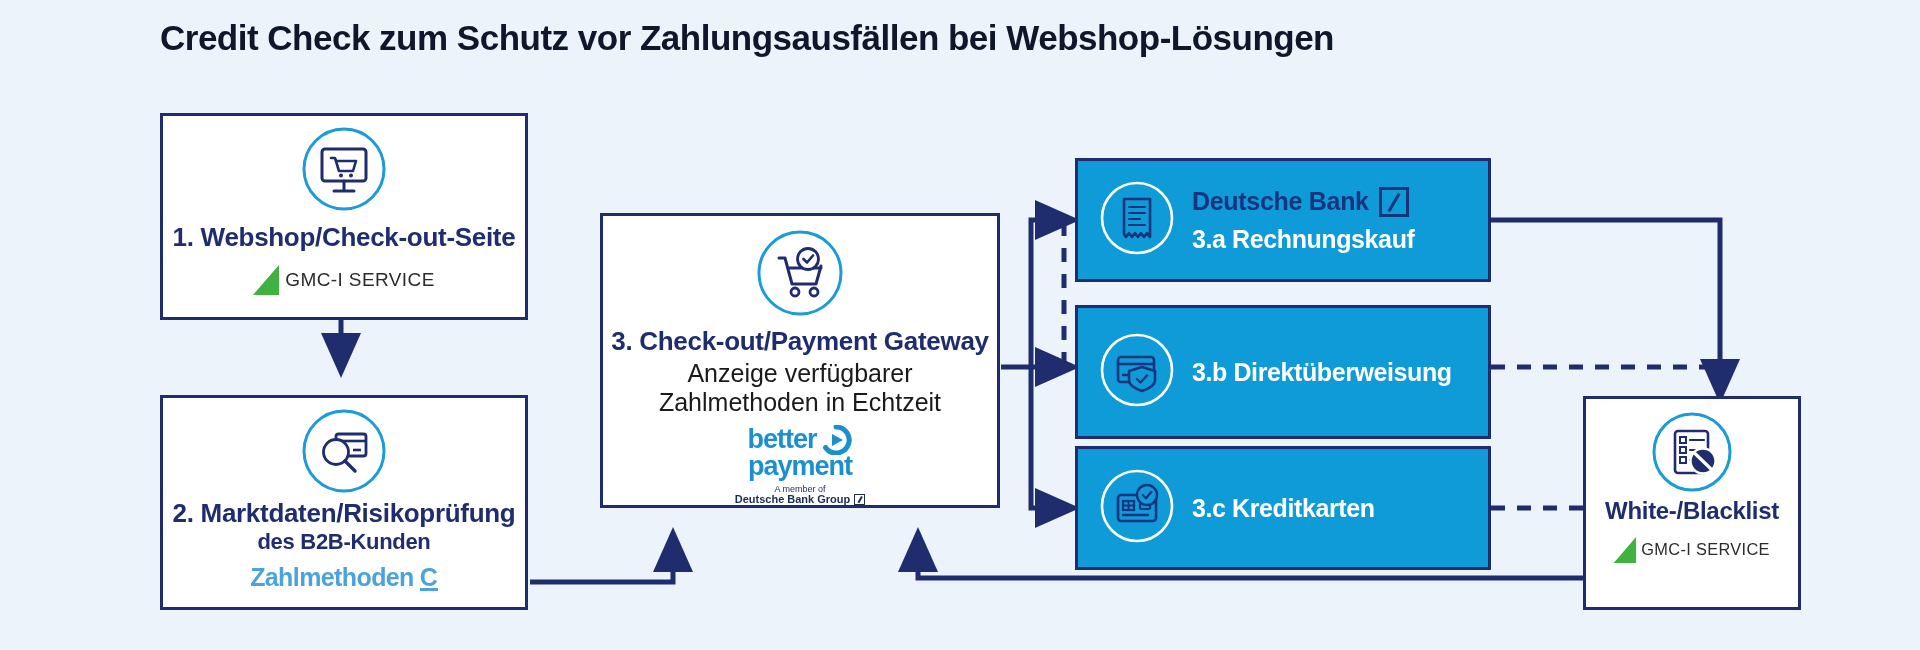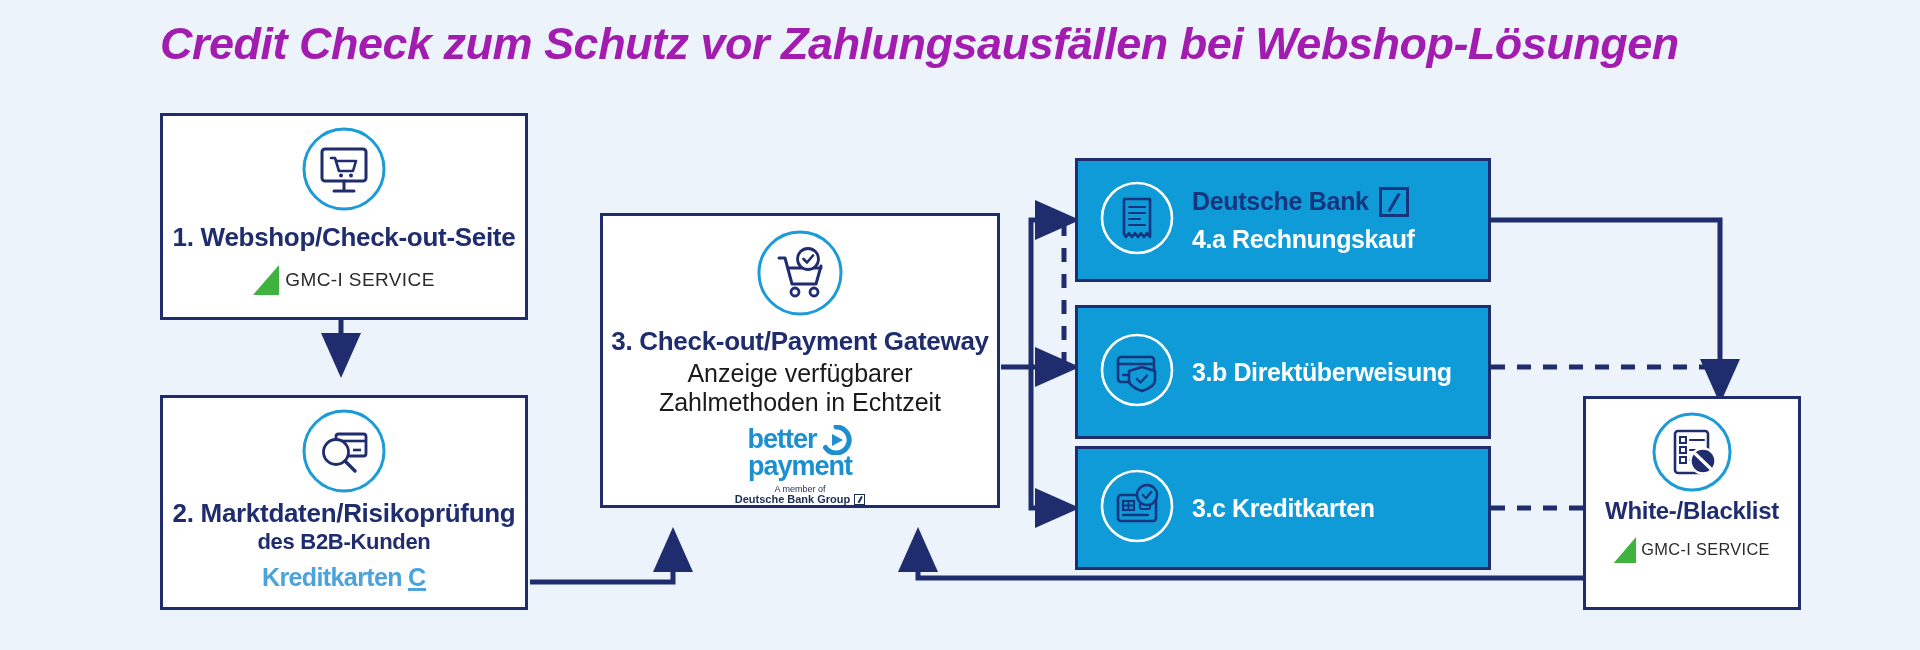--- a/index.html
+++ b/index.html
@@ -8,22 +8,22 @@
     background:#ecf3fb;
     font-family:"Liberation Sans", sans-serif;
     overflow:hidden;
     position:relative;
   }
   #stage{position:absolute;left:0;top:0;width:1920px;height:650px;}
 
   
   #title{
     position:absolute;left:160px;top:18px;width:1640px;
-    font-size:45px;font-weight:bold;letter-spacing:-0.5px;
-    color:#a21caf;white-space:nowrap;font-style:italic;
+    font-size:35px;font-weight:bold;letter-spacing:-0.5px;
+    color:#0f172a;white-space:nowrap;
   }
 
   
   .card{
     position:absolute;background:#ffffff;
     border:3px solid #1f2d6e;
     box-sizing:border-box;
     display:flex;flex-direction:column;align-items:center;justify-content:flex-start;
   }
   .card .icon-wrap{margin-top:14px;}
@@ -152,21 +152,21 @@
         <rect x="35" y="26" width="30" height="22" rx="2.5" fill="none" stroke="#1f2d6e" stroke-width="2.8"></rect>
         <path d="M35 33 L65 33" stroke="#1f2d6e" stroke-width="2.6"></path>
         <path d="M52 42 L60 42" stroke="#1f2d6e" stroke-width="2.6"></path>
         <circle cx="35" cy="44" r="12.5" fill="#ffffff" stroke="#1f2d6e" stroke-width="2.8"></circle>
         <path d="M44 53 L54 63" stroke="#1f2d6e" stroke-width="3.4" stroke-linecap="round"></path>
       </svg>
     </div>
     <div class="ctitle" style="font-size:26px;">2. Marktdaten/Risikoprüfung</div>
     <div class="ctitle" style="font-size:22px;">des B2B-Kunden</div>
     <div class="creditreform" style="margin-top:8px;">
-      <div class="ctxt">Kreditkarten</div>
+      <div class="ctxt">Zahlmethoden</div>
       <div class="cmark">C</div>
     </div>
   </div>
 
   <div class="card" style="left:600px;top:213px;width:400px;height:295px;">
     <div class="icon-wrap" style="margin-top:12px;">
       <svg width="90" height="90" viewBox="0 0 90 90">
         <circle cx="45" cy="45" r="41" fill="none" stroke="#1b9bd8" stroke-width="3"></circle>
         <path d="M24 30 L30 30 L37 56 L61 56 L66 38" fill="none" stroke="#1f2d6e" stroke-width="3" stroke-linejoin="round" stroke-linecap="round"></path>
         <path d="M34 40 L66 40" stroke="#1f2d6e" stroke-width="3" stroke-linecap="round"></path>
@@ -203,21 +203,21 @@
         <circle cx="39" cy="39" r="35" fill="none" stroke="#ffffff" stroke-width="2.6"></circle>
         <path d="M26 20 L52 20 L52 58 L49 54 L46 58 L43 54 L40 58 L37 54 L34 58 L31 54 L28 58 L26 55 Z" fill="none" stroke="#16357e" stroke-width="2.6" stroke-linejoin="round"></path>
         <path d="M31 28 L47 28 M31 34 L47 34 M31 40 L42 40 M31 46 L47 46" stroke="#16357e" stroke-width="2.2" stroke-linecap="round"></path>
       </svg>
     </div>
     <div class="btext">
       <div class="dbrow">
         <span class="dbname">Deutsche Bank</span>
         <span class="dbmark"></span>
       </div>
-      <div class="blabel">4.a Rechnungskauf</div>
+      <div class="blabel">3.a Rechnungskauf</div>
     </div>
   </div>
 
   <div class="bluebar" style="left:1075px;top:305px;width:416px;height:134px;">
     <div class="bicon">
       <svg width="78" height="78" viewBox="0 0 78 78">
         <circle cx="39" cy="39" r="35" fill="none" stroke="#ffffff" stroke-width="2.6"></circle>
         <rect x="20" y="26" width="36" height="25" rx="3" fill="none" stroke="#16357e" stroke-width="2.6"></rect>
         <path d="M20 33 L56 33" stroke="#16357e" stroke-width="2.6"></path>
         <path d="M25 44 L36 44" stroke="#16357e" stroke-width="2.4" stroke-linecap="round"></path>

